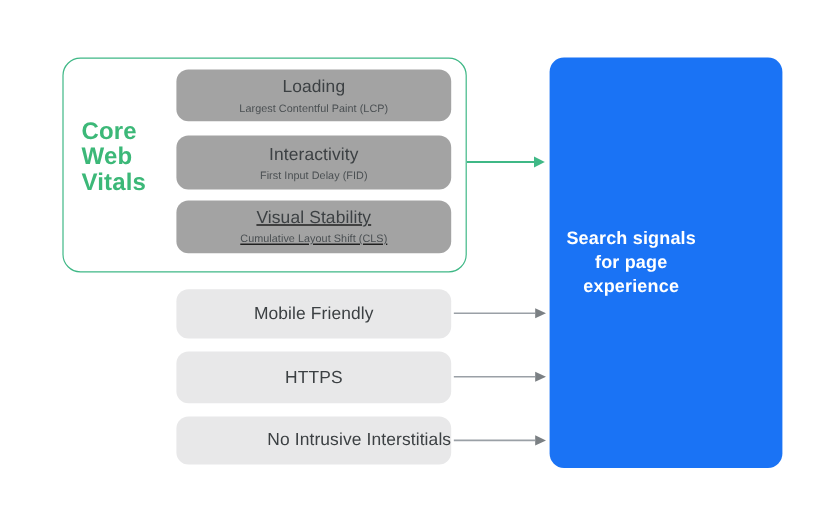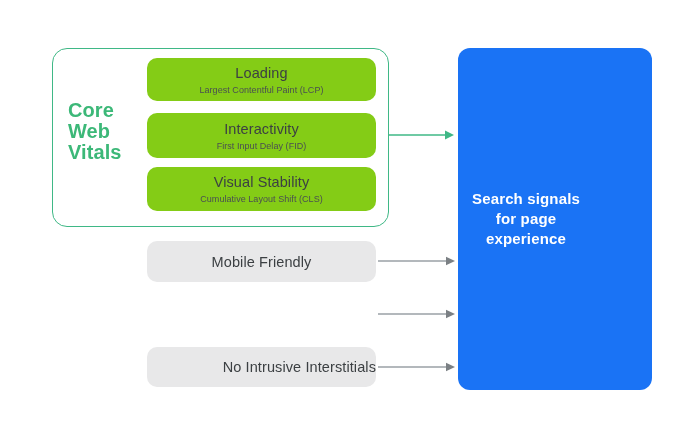--- a/index.html
+++ b/index.html
@@ -52,41 +52,41 @@
     left: 147px;
     width: 229px;
     box-sizing: border-box;
     border-radius: 10px;
     display: flex;
     flex-direction: column;
     align-items: center;
     justify-content: center;
     text-align: center;
   }
-  .card-green { background: #84cc16; }
+  .card-green { background: #a3a3a3; }
   .card-gray  { background: #e8e8e9; }
 
   .card-title {
     color: #3c4043;
     font-size: 14.5px;
     font-weight: normal;
     line-height: 18px;
     letter-spacing: 0.1px;
   }
   .card-sub {
     color: #4a4f52;
     font-size: 9px;
     line-height: 12px;
     margin-top: 2px;
     letter-spacing: 0.05px;
   }
 
   #card-loading      { top: 58px;  height: 43px; }
   #card-interactivity{ top: 113px; height: 45px; }
-  #card-visual       { top: 167px; height: 44px; }
+  #card-visual       { top: 167px; height: 44px; text-decoration: underline; }
 
   #card-mobile       { top: 241px; height: 41px; }
   #card-https        { top: 293px; height: 43px; }
   #card-interstitials{ top: 347px; height: 40px; align-items: flex-end; }
 
   
   .arrow {
     position: absolute;
     height: 12px;
   }
@@ -141,20 +141,23 @@
 
   <div class="card card-green" id="card-visual">
     <div class="card-title">Visual Stability</div>
     <div class="card-sub">Cumulative Layout Shift (CLS)</div>
   </div>
 
   <div class="card card-gray" id="card-mobile">
     <div class="card-title">Mobile Friendly</div>
   </div>
 
+  <div class="card card-gray" id="card-https">
+    <div class="card-title">HTTPS</div>
+  </div>
 
   <div class="card card-gray" id="card-interstitials">
     <div class="card-title">No Intrusive Interstitials</div>
   </div>
 
   <div class="arrow" style="left:389px; top:129px; width:66px;">
     <svg width="66" height="12" viewBox="0 0 66 12">
       <line x1="0" y1="6" x2="56" y2="6" stroke="#3fb886" stroke-width="1.6"></line>
       <polygon points="56,1.5 65,6 56,10.5" fill="#3fb886"></polygon>
     </svg>

